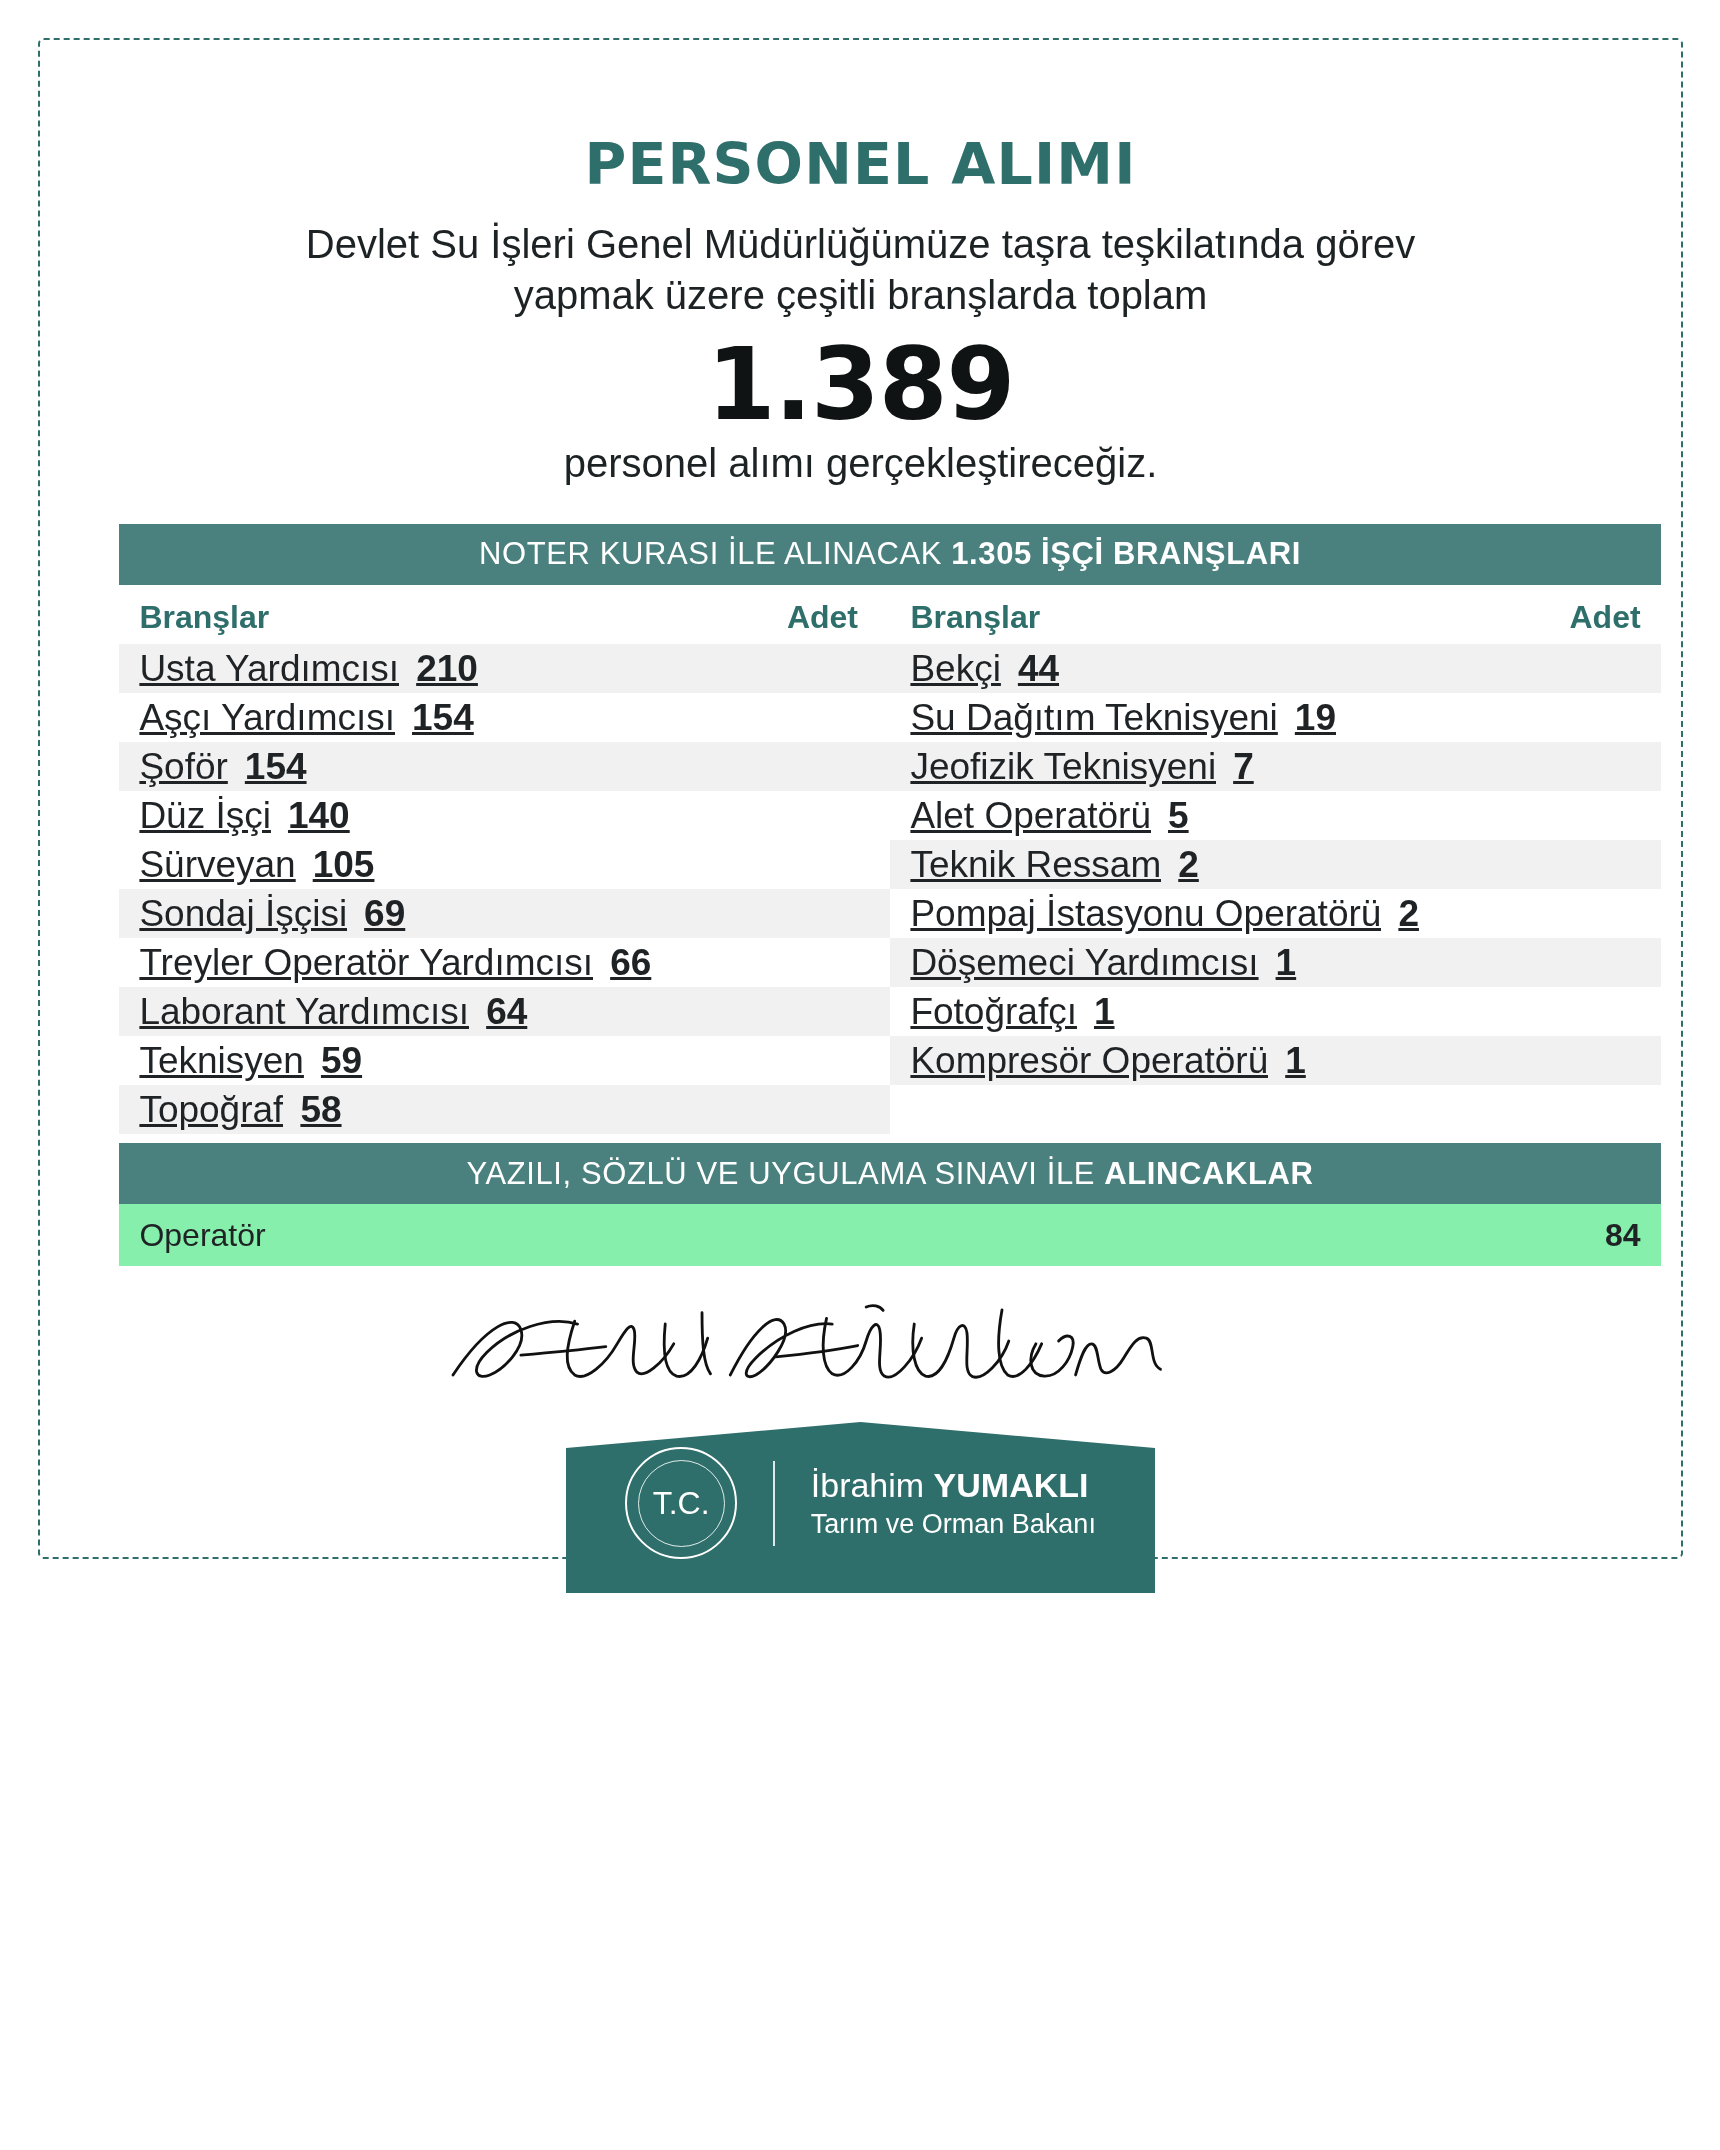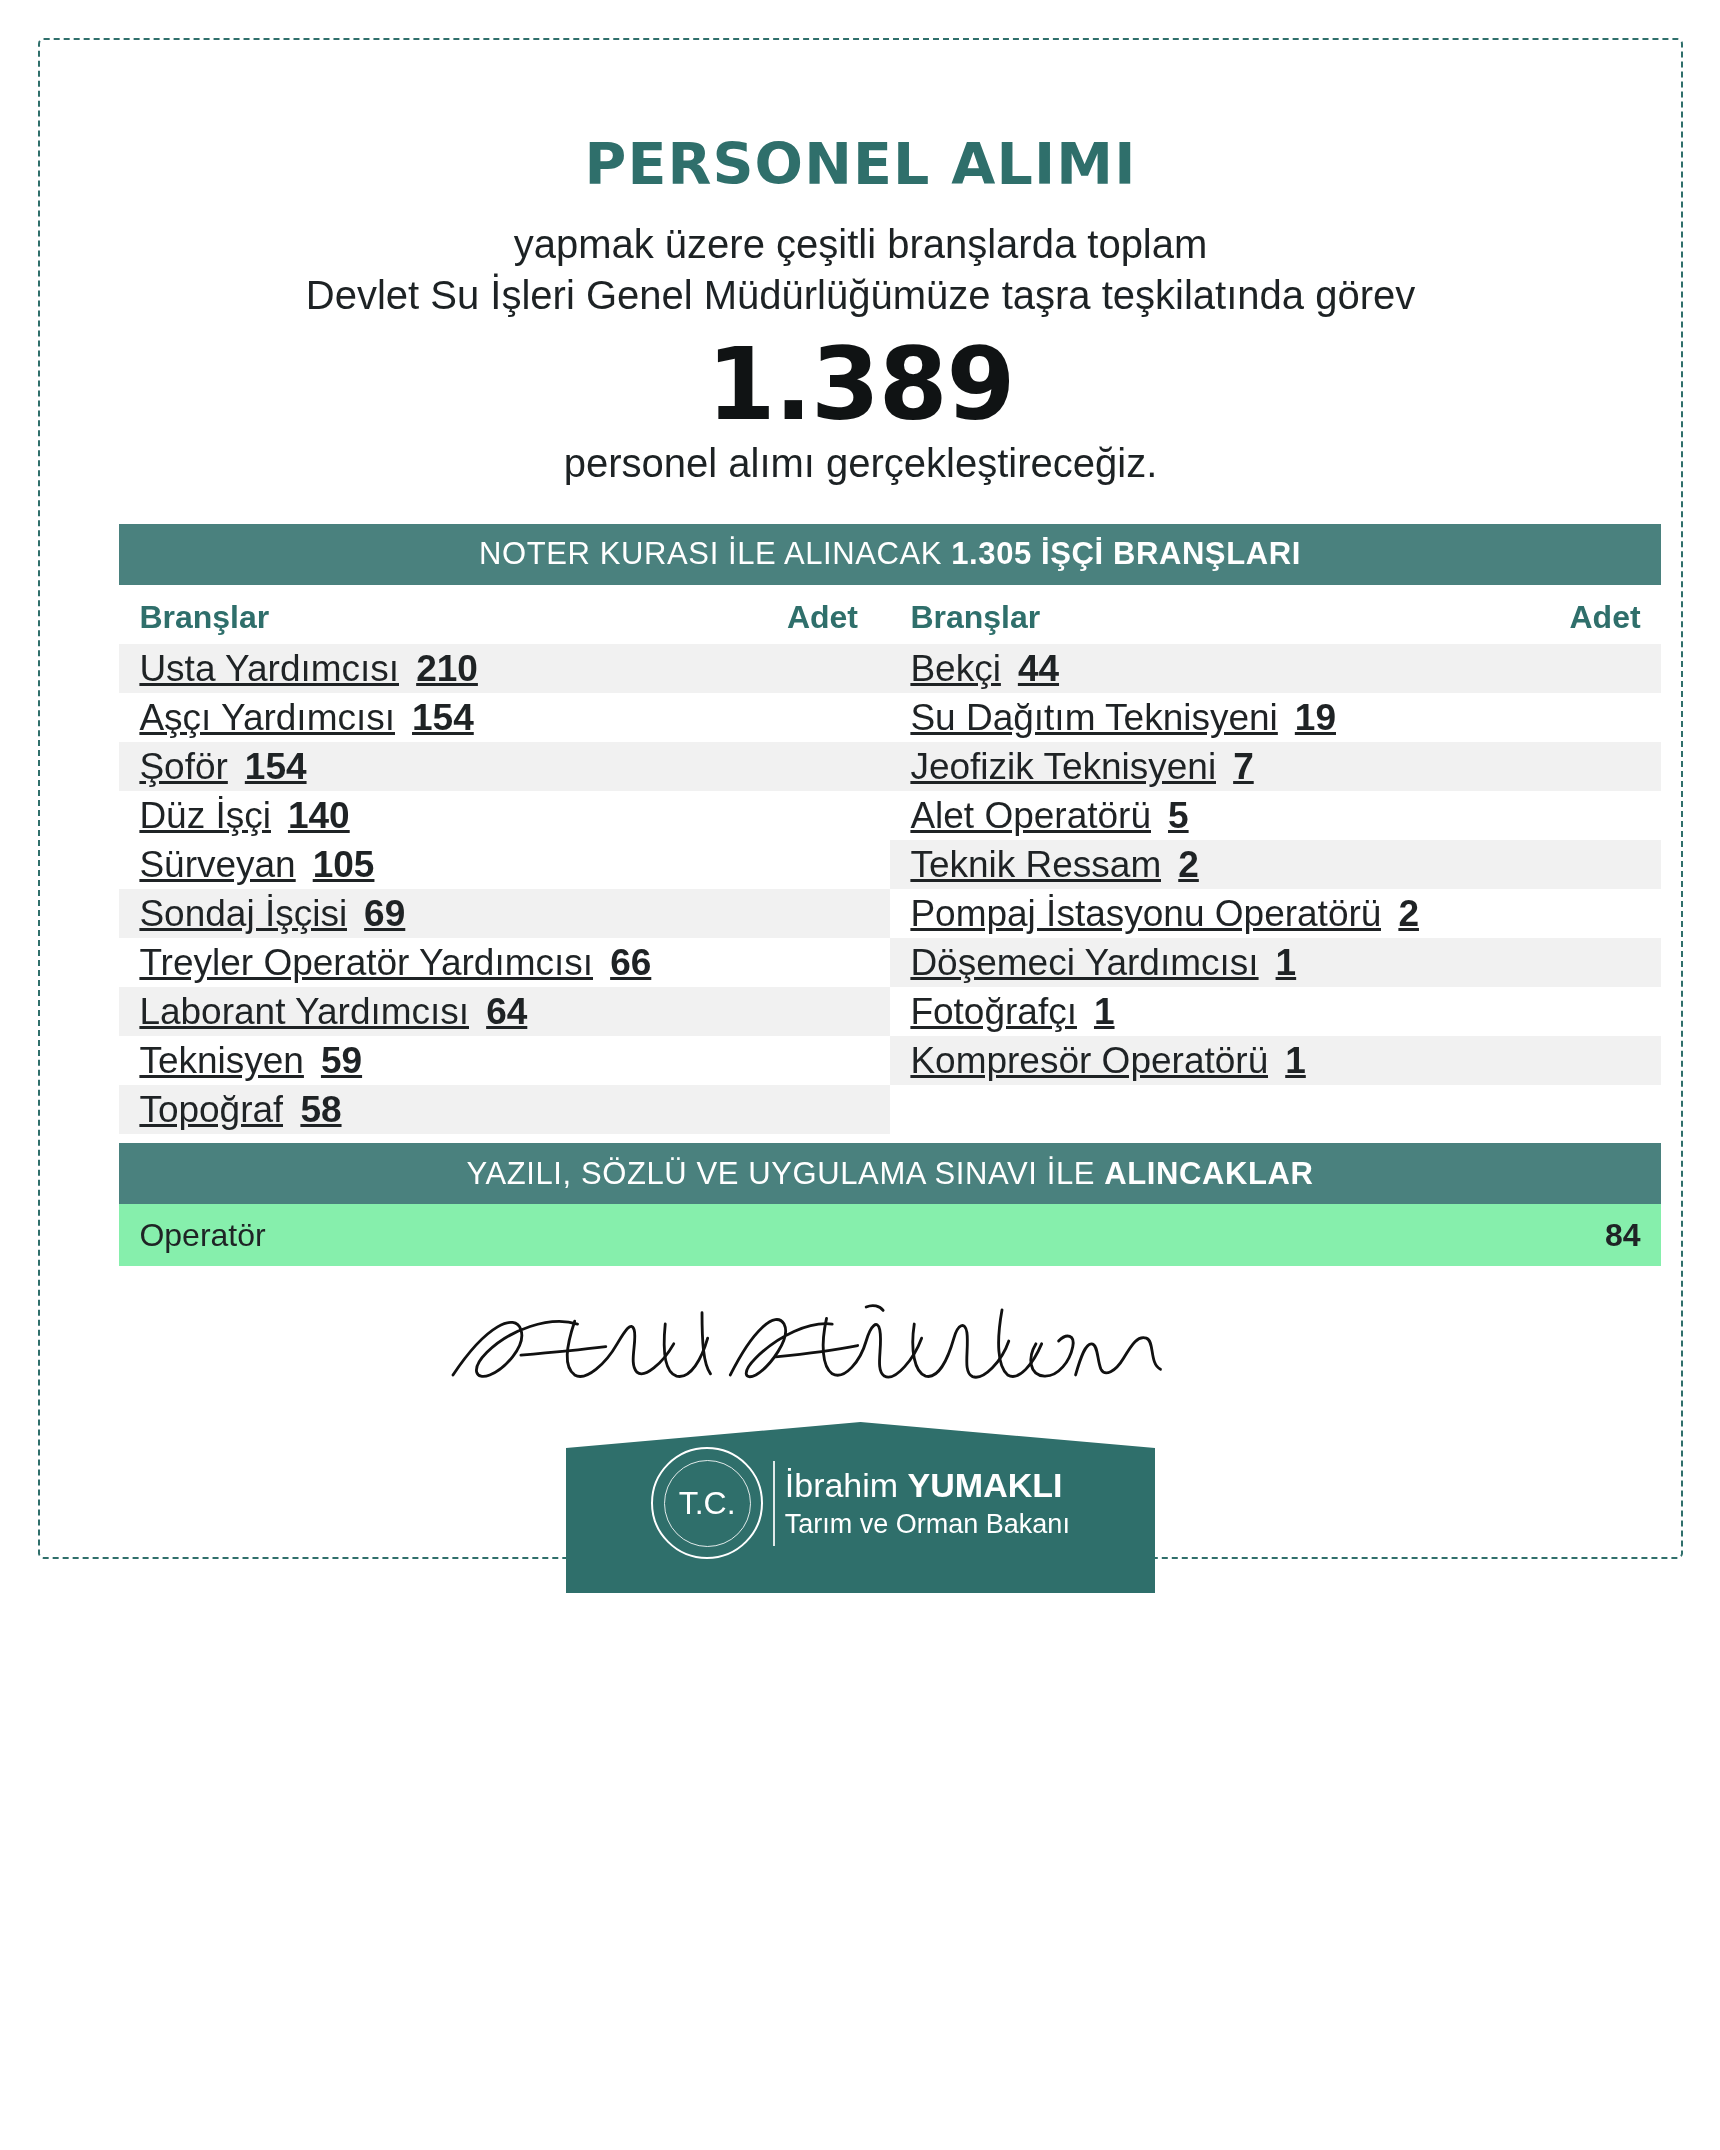--- a/index.html
+++ b/index.html
@@ -170,21 +170,21 @@
     justify-content: center;
   }
   .footer-badge {
     width: 589px;
     background: #2f6f6b;
     color: #ffffff;
     padding: 25px 0 34px 0;
     display: flex;
     align-items: center;
     justify-content: center;
-    gap: 10px;
+    gap: 36px;
     clip-path: polygon(0 26px, 50% 0, 100% 26px, 100% 100%, 0 100%);
   }
   .emblem {
     width: 108px;
     height: 108px;
     border-radius: 50%;
     border: 2.3px solid #ffffff;
     display: flex;
     align-items: center;
     justify-content: center;
@@ -228,22 +228,22 @@
 <body>
 
 <div class="poster">
   <div class="dashed-frame"></div>
 
   <div class="content">
 
     <h1 class="title">PERSONEL ALIMI</h1>
 
     <div class="subtitle">
+      <div>Devlet Su İşleri Genel Müdürlüğümüze taşra teşkilatında görev</div>
       <div>yapmak üzere çeşitli branşlarda toplam</div>
-      <div>Devlet Su İşleri Genel Müdürlüğümüze taşra teşkilatında görev</div>
     </div>
 
     <div class="bignum">1.389</div>
 
     <div class="subtitle2">personel alımı gerçekleştireceğiz.</div>
 
     <div class="table-wrap">
 
       <div class="band">
         <span>NOTER KURASI İLE ALINACAK </span><span class="band-strong">1.305 İŞÇİ BRANŞLARI</span>

